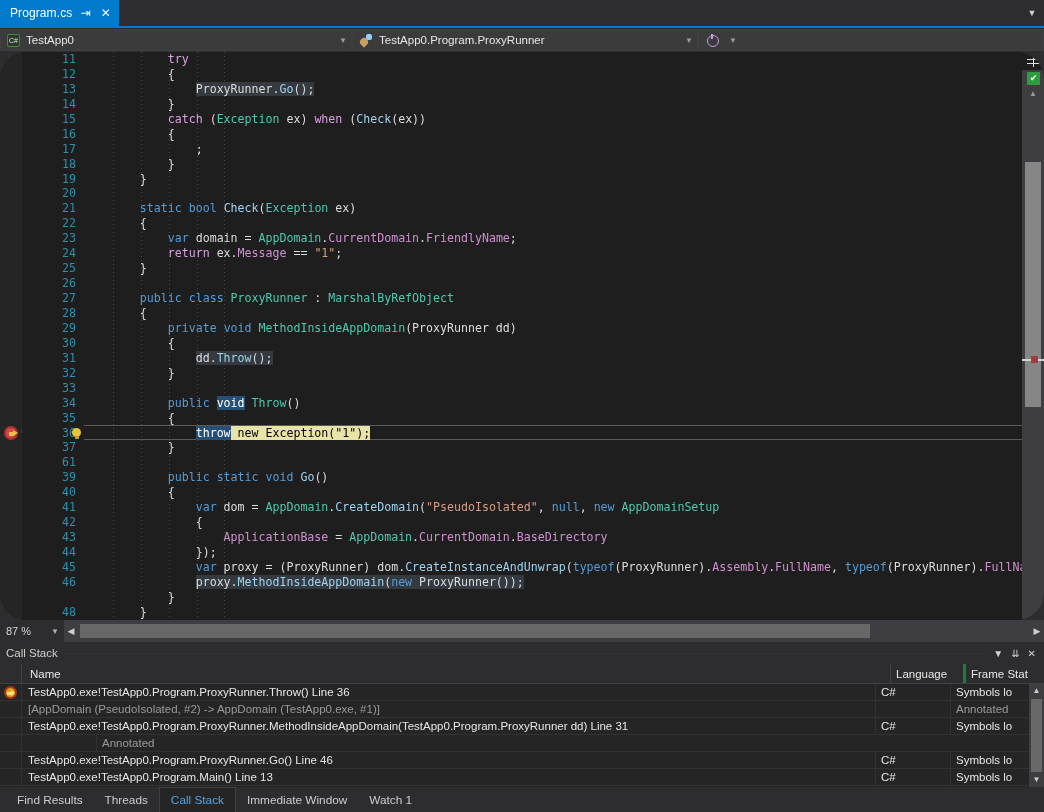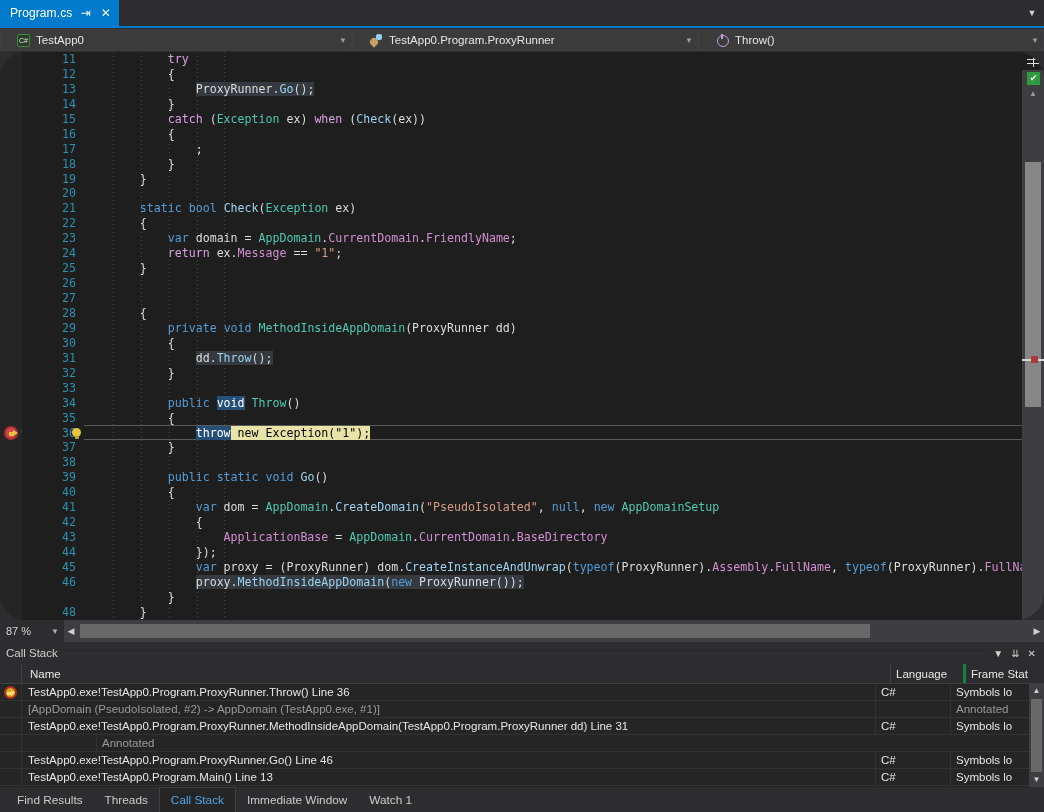--- a/index.html
+++ b/index.html
@@ -35,21 +35,21 @@
   .accentline { height: 2px; background: #007acc; flex: 0 0 2px; }
 
   
   .navbar {
     height: 24px; background: #2d2d30; display: flex; align-items: stretch;
     flex: 0 0 24px; gap: 0; padding-top:1px;
   }
   .navcombo {
     display: flex; align-items: center; gap: 6px;
     background: #3b3b3c; border: 1px solid #3f3f41;
-    height: 22px; padding: 0 4px 0 16px; position: relative;
+    height: 22px; padding: 0 4px 0 6px; position: relative;
     color: #e6e6e6; font-size: 11.5px;
   }
   .navcombo.c1 { width: 352px; }
   .navcombo.c2 { width: 346px; }
   .navcombo.c3 { flex: 1; }
   .navcombo .nlabel { flex: 1; overflow: hidden; white-space: nowrap; text-overflow: ellipsis; }
   .navcombo .ncaret { color: #9a9a9a; font-size: 8px; padding-left: 4px; }
   .icon-csfile {
     width: 13px; height: 13px; border: 1px solid #3d8b3d; border-radius: 2px;
     display: inline-flex; align-items: center; justify-content: center;
@@ -302,21 +302,20 @@
       <span class="nlabel">TestApp0</span>
       <span class="ncaret">▼</span>
     </div>
     <div class="navcombo c2">
       <span class="icon-class"></span>
       <span class="nlabel">TestApp0.Program.ProxyRunner</span>
       <span class="ncaret">▼</span>
     </div>
     <div class="navcombo c3">
       <span class="icon-method"></span>
-      <span class="nlabel">Throw()</span>
       <span class="ncaret">▼</span>
     </div>
   </div>
 
   <div class="editor-wrap">
     <div class="editor-main">
       <div class="bp-margin" id="bp-margin">
           <div class="bp-icon" style="top: 373.5px;">
             <div class="bp-circle"></div>
           </div>
@@ -346,21 +345,21 @@
           <div class="lnum" style="top: 298.8px;">31</div>
           <div class="lnum" style="top: 313.74px;">32</div>
           <div class="lnum" style="top: 328.68px;">33</div>
           <div class="lnum" style="top: 343.62px; margin-left: 16px;">34</div>
           <div class="lnum" style="top: 358.56px;">35</div>
           <div class="lnum" style="top: 373.5px;">36</div>
           <div class="bulb" style="position: absolute; left: 48px; top: 375.5px;">
             <div class="bulb-glyph"></div>
           </div>
           <div class="lnum" style="top: 388.44px;">37</div>
-          <div class="lnum" style="top: 403.38px;">38</div>
+          <div class="lnum" style="top: 403.38px;">61</div>
           <div class="lnum" style="top: 418.32px;">39</div>
           <div class="lnum" style="top: 433.26px;">40</div>
           <div class="lnum" style="top: 448.2px;">41</div>
           <div class="lnum" style="top: 463.14px;">42</div>
           <div class="lnum" style="top: 478.08px;">43</div>
           <div class="lnum" style="top: 493.02px;">44</div>
           <div class="lnum" style="top: 507.96px;">45</div>
           <div class="lnum" style="top: 522.9px;">46</div>
           <div class="lnum" style="top: 537.84px; margin-top: 47px;">47</div>
           <div class="lnum" style="top: 552.78px;">48</div>
@@ -381,20 +380,21 @@
             <div class="line" style="position: absolute; top: 89.64px; left: 0px; right: 0px;"><span>                </span><span class="punct">;</span></div>
             <div class="line" style="position: absolute; top: 104.58px; left: 0px; right: 0px;"><span>            </span><span class="punct">}</span></div>
             <div class="line" style="position: absolute; top: 119.52px; left: 0px; right: 0px;"><span>        </span><span class="punct">}</span></div>
             <div class="line" style="position: absolute; top: 134.46px; left: 0px; right: 0px;"><span></span></div>
             <div class="line" style="position: absolute; top: 149.4px; left: 0px; right: 0px;"><span>        </span><span class="kw">static</span><span class="pln"> </span><span class="kw">bool</span><span class="pln"> </span><span class="mth">Check</span><span class="punct">(</span><span class="typ">Exception</span><span class="pln"> ex)</span></div>
             <div class="line" style="position: absolute; top: 164.34px; left: 0px; right: 0px;"><span>        </span><span class="punct">{</span></div>
             <div class="line" style="position: absolute; top: 179.28px; left: 0px; right: 0px;"><span>            </span><span class="kw">var</span><span class="pln"> domain = </span><span class="typ">AppDomain</span><span class="punct">.</span><span class="prop">CurrentDomain</span><span class="punct">.</span><span class="prop">FriendlyName</span><span class="punct">;</span></div>
             <div class="line" style="position: absolute; top: 194.22px; left: 0px; right: 0px;"><span>            </span><span class="ctl">return</span><span class="pln"> ex.</span><span class="prop">Message</span><span class="punct"> == </span><span class="str">"1"</span><span class="punct">;</span></div>
             <div class="line" style="position: absolute; top: 209.16px; left: 0px; right: 0px;"><span>        </span><span class="punct">}</span></div>
             <div class="line" style="position: absolute; top: 224.1px; left: 0px; right: 0px;"><span></span></div>
+            <div class="line" style="position: absolute; top: 239.04px; left: 0px; right: 0px;"><span>        </span><span class="kw">public</span><span class="pln"> </span><span class="kw">class</span><span class="pln"> </span><span class="typ">ProxyRunner</span><span class="punct"> : </span><span class="typ">MarshalByRefObject</span></div>
             <div class="line" style="position: absolute; top: 253.98px; left: 0px; right: 0px;"><span>        </span><span class="punct">{</span></div>
             <div class="line" style="position: absolute; top: 268.92px; left: 0px; right: 0px;"><span>            </span><span class="kw">private</span><span class="pln"> </span><span class="kw">void</span><span class="pln"> </span><span class="typ">MethodInsideAppDomain</span><span class="punct">(</span><span class="pln">ProxyRunner</span><span class="pln"> dd)</span></div>
             <div class="line" style="position: absolute; top: 283.86px; left: 0px; right: 0px;"><span>            </span><span class="punct">{</span></div>
             <div class="line" style="position: absolute; top: 298.8px; left: 0px; right: 0px;"><span>                </span><span class="pln hl-ref">dd.</span><span class="mth hl-ref">Throw</span><span class="punct hl-ref">();</span></div>
             <div class="line" style="position: absolute; top: 313.74px; left: 0px; right: 0px;"><span>            </span><span class="punct">}</span></div>
             <div class="line" style="position: absolute; top: 328.68px; left: 0px; right: 0px;"><span></span></div>
             <div class="line" style="position: absolute; top: 343.62px; left: 0px; right: 0px;"><span>            </span><span class="kw">public</span><span class="pln"> </span><span class="kw hl-blue">void</span><span class="pln"> </span><span class="typ">Throw</span><span class="punct">()</span></div>
             <div class="line" style="position: absolute; top: 358.56px; left: 0px; right: 0px;"><span>            </span><span class="punct">{</span></div>
             <div class="curline-bg" style="top: 373px;"></div>
             <div class="line" style="position: absolute; top: 373.5px; left: 0px; right: 0px;"><span>                </span><span class="kw hl-blue">throw</span><span class="kw hl-yellow"> new </span><span class="pln hl-yellow">Exception(</span><span class="str hl-yellow">"1"</span><span class="punct hl-yellow">);</span></div>

